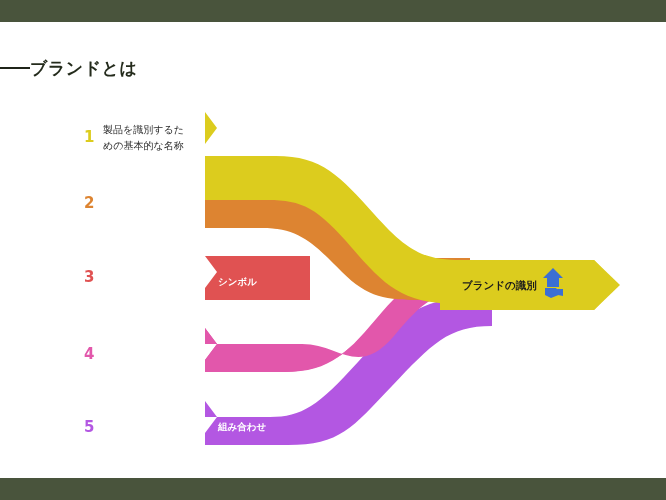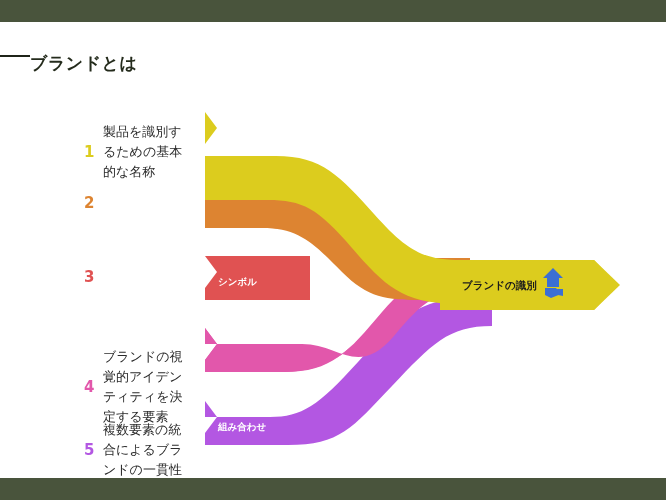--- a/index.html
+++ b/index.html
@@ -28,21 +28,21 @@
     background: #49543C;
   }
   .edge-top { top: 0; height: 22px; }
   .edge-bottom { top: 478px; height: 22px; }
 
   .title-row {
     position: absolute;
     left: 0;
     top: 55px;
     display: flex;
-    align-items: flex-start;
+    align-items: center;
     height: 26px;
   }
   .title-rule {
     width: 30px;
     height: 2px;
     background: #1f2419;
   }
   .title-text {
     font-size: 17px;
     font-weight: bold;
@@ -68,21 +68,21 @@
   }
   .step-num {
     font-size: 15px;
     font-weight: bold;
     line-height: 1;
     width: 10px;
     flex: 0 0 auto;
     text-align: left;
   }
   .step-desc {
-    font-size: 13px;
+    font-size: 10px;
     line-height: 1.55;
     color: #2b2b2b;
     width: 86px;
   }
 
   svg.flow {
     position: absolute;
     left: 0; top: 0;
     width: 666px;
     height: 500px;
@@ -123,26 +123,24 @@
     <div class="step" style="top:196px;">
       <span class="step-num" style="color:#DD8431;">2</span>
     </div>
 
     <div class="step" style="top:270px;">
       <span class="step-num" style="color:#E05252;">3</span>
     </div>
 
     <div class="step" style="top:347px;">
       <span class="step-num" style="color:#E257AB;">4</span>
-      <span class="step-desc">ブランドの視覚的アイデンティティを決定する要素</span>
     </div>
 
     <div class="step" style="top:420px;">
       <span class="step-num" style="color:#B357E2;">5</span>
-      <span class="step-desc">複数要素の統合によるブランドの一貫性</span>
     </div>
 
   </div>
 
   <svg class="flow" viewBox="0 0 666 500">
 
     <g>
       <path fill="#B357E2" d="M205,401 L217,417 L205,433 L205,445 L288,445
            C340,445 352,428 392,386
            C432,344 448,326 492,326

